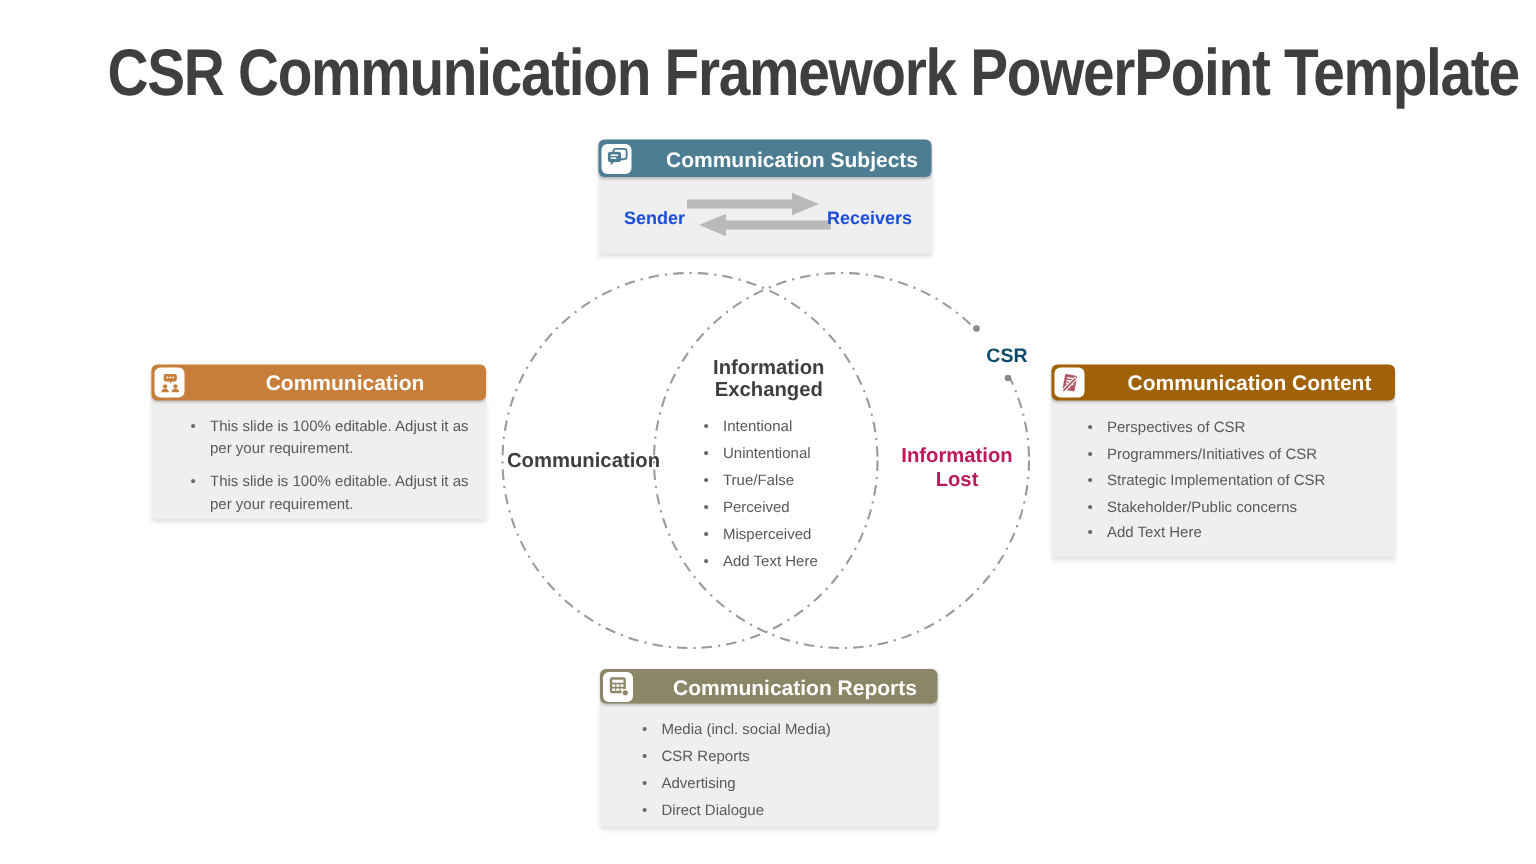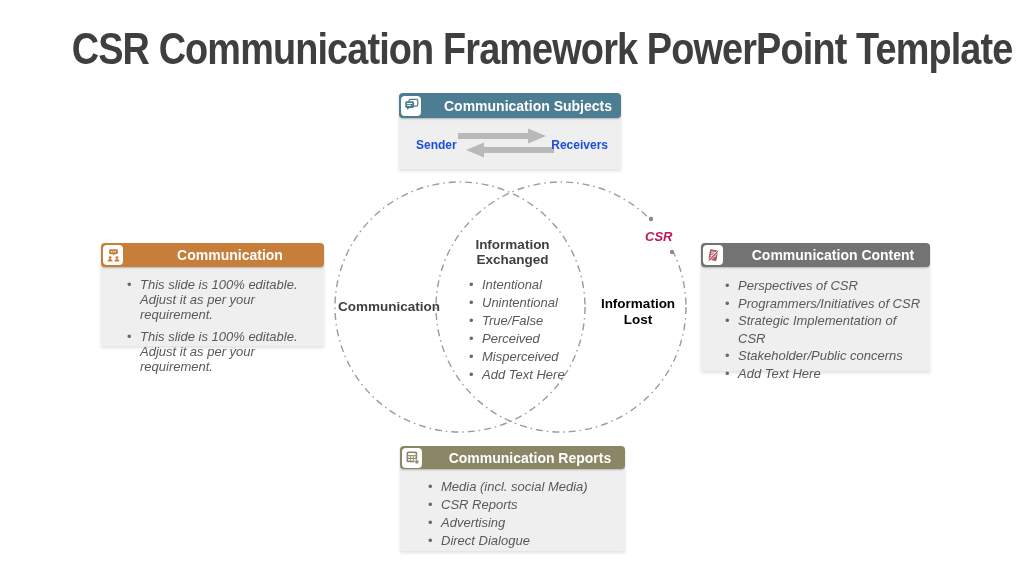--- a/index.html
+++ b/index.html
@@ -22,29 +22,29 @@
   .card-body{background:#efefef;position:relative;z-index:1;margin-top:-2px;
              box-shadow:0 2px 3px rgba(0,0,0,.12);}
 
   .card-subjects{left:399px;top:93px;width:222px;}
   .card-subjects .card-header{background:#4d7d92;height:25px;}
   .card-subjects .card-body{height:53px;}
   .card-communication{left:101px;top:243px;width:223px;}
   .card-communication .card-header{background:#c87e3b;}
   .card-communication .card-body{height:81px;padding:12px 8px 0 39px;box-sizing:border-box;}
   .card-content{left:701px;top:243px;width:229px;}
-  .card-content .card-header{background:#737373;}
+  .card-content .card-header{background:#a16207;}
   .card-content .card-body{height:106px;padding:12px 6px 0 37px;box-sizing:border-box;}
   .card-methods{left:400px;top:446px;width:225px;}
   .card-methods .card-header{background:#8b8666;height:23px;}
   .card-methods .card-body{height:84px;padding:11px 6px 0 41px;box-sizing:border-box;}
 
   
-  ul.bullets{list-style:none;margin:0;padding:0;font-style:italic;color:#595959;
-             font-size:13px;}
+  ul.bullets{list-style:none;margin:0;padding:0;color:#595959;
+             font-size:10px;}
   ul.bullets li{position:relative;}
   ul.bullets li::before{content:"\2022";position:absolute;left:-13px;top:0;
                         font-style:normal;color:#6a6a6a;}
   .card-communication li{line-height:15px;margin-bottom:7px;}
   .card-content li{line-height:17.5px;}
   .card-methods li{line-height:18px;}
 
   
   .subjects-body .endpoint{position:absolute;top:22px;font-size:12px;font-weight:bold;
                            color:#1d4ed8;}
@@ -56,23 +56,23 @@
   svg.venn{position:absolute;left:320px;top:170px;}
   .dashc{fill:none;stroke:#9b9b9b;stroke-width:1.4;stroke-dasharray:7 4 1.5 4;}
   .venn-comm{position:absolute;left:338px;top:299px;width:100px;text-align:center;
              font-weight:bold;font-size:13.5px;color:#3f3f3f;}
   .venn-center{position:absolute;left:435px;top:237px;width:155px;}
   .venn-center .vtitle{width:112px;margin:0 auto;text-align:center;font-weight:bold;
                        font-size:13.5px;line-height:15px;color:#3f3f3f;}
   .venn-center ul.bullets{margin-top:9px;padding-left:47px;}
   .venn-center li{line-height:18px;}
   .venn-lost{position:absolute;left:595px;top:296px;width:86px;text-align:center;
-             font-weight:bold;font-size:13.5px;line-height:16px;color:#000000;}
-  .venn-csr{position:absolute;left:645px;top:229px;width:40px;text-align:left;
-            font-weight:bold;font-size:13px;color:#be185d;font-style:italic;}
+             font-weight:bold;font-size:13.5px;line-height:16px;color:#be185d;}
+  .venn-csr{position:absolute;left:645px;top:229px;width:40px;text-align:right;
+            font-weight:bold;font-size:13px;color:#0c4a6e;}
 </style>
 </head>
 <body>
 
 <div class="slide">
 
   <h1 class="title">CSR Communication Framework PowerPoint Template</h1>
 
   <div class="card card-subjects">
     <div class="card-header">

